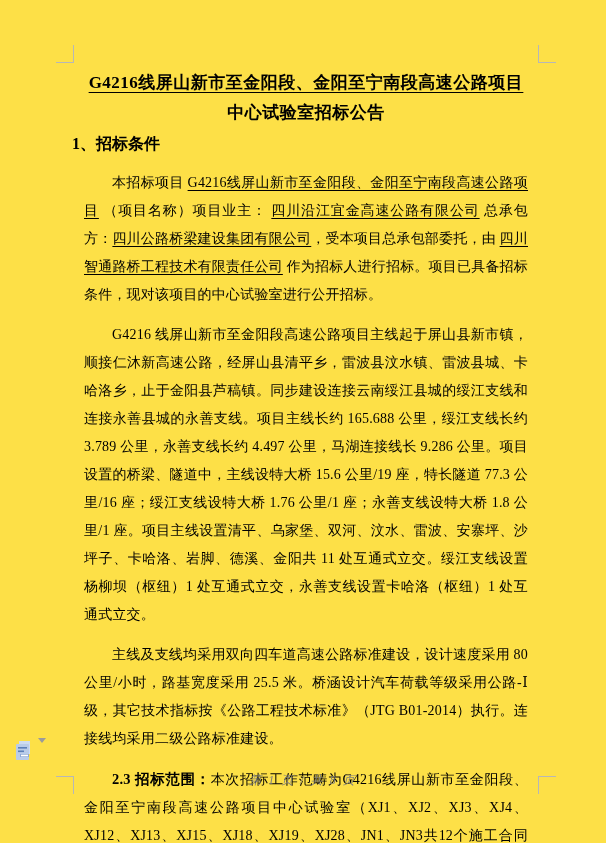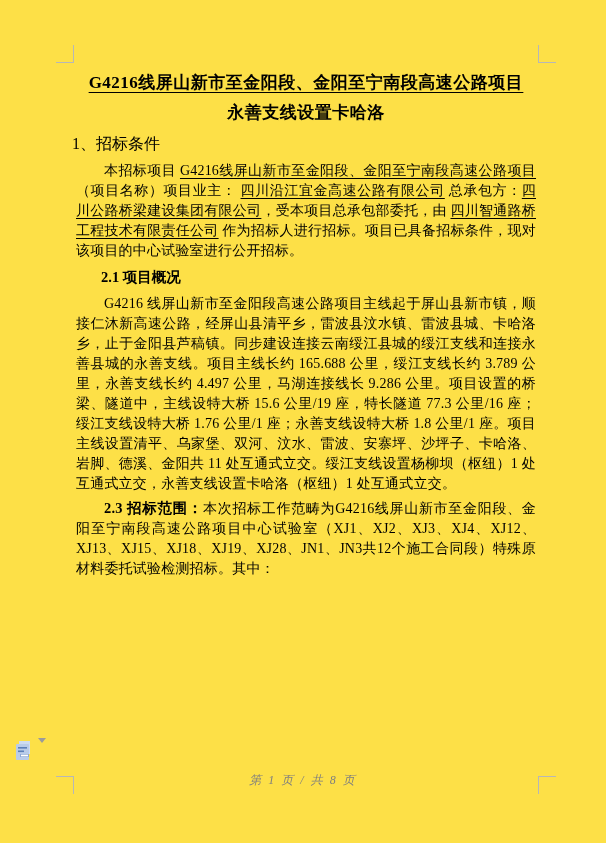--- a/index.html
+++ b/index.html
@@ -26,39 +26,39 @@
     text-align:center;
     font-weight:bold;
     font-size:17px;
     line-height:30px;
     letter-spacing:0.5px;
     margin:0;
   }
   .title.first{padding-top:6px;}
   .title .uline{text-decoration:underline;text-underline-offset:4px;}
   .h-num{
-    font-weight:normal;
+    font-weight:bold;
     font-size:16px;
     line-height:27px;
     margin:2px 0 0 0;
   }
   .h-sub{
     font-weight:bold;
     font-size:14.5px;
     line-height:25px;
     margin:0;
     text-indent:2em;
   }
   .para{
     font-size:14px;
-    line-height:20px;
+    line-height:28px;
     letter-spacing:0.2px;
     text-align:justify;
     text-indent:2em;
-    margin:4px;
+    margin:12px;
   }
   .para .u{text-decoration:underline;text-underline-offset:3px;}
   .para .b{font-weight:bold;font-size:14.5px;}
 
   .footer{
     position:absolute;
     left:0;right:0;top:772px;
     text-align:center;
     font-size:12px;
     color:#7f7f7f;
@@ -89,33 +89,33 @@
 
   <div class="cmark tl"></div>
   <div class="cmark tr"></div>
   <div class="cmark bl"></div>
   <div class="cmark br"></div>
 
   <div class="content">
 
     <p class="title first"><span class="uline">G4216线屏山新市至金阳段、金阳至宁南段高速公路项目</span></p>
 
-    <p class="title">永善支线设置卡哈洛</p>
+    <p class="title">中心试验室招标公告</p>
 
     <p class="h-num">1、招标条件</p>
 
     <p class="para"><span>本招标项目 </span><span class="u">G4216线屏山新市至金阳段、金阳至宁南段高速公路项目</span><span> （项目名称）项目业主： </span><span class="u">四川沿江宜金高速公路有限公司</span><span>  总承包方：</span><span class="u">四川公路桥梁建设集团有限公司</span><span>，受本项目总承包部委托，由 </span><span class="u">四川智通路桥工程技术有限责任公司</span><span> 作为招标人进行招标。项目已具备招标条件，现对该项目的中心试验室进行公开招标。</span></p>
 
 
-    <p class="h-sub">2.1 项目概况</p>
 
     <p class="para">G4216 线屏山新市至金阳段高速公路项目主线起于屏山县新市镇，顺接仁沐新高速公路，经屏山县清平乡，雷波县汶水镇、雷波县城、卡哈洛乡，止于金阳县芦稿镇。同步建设连接云南绥江县城的绥江支线和连接永善县城的永善支线。项目主线长约 165.688 公里，绥江支线长约 3.789 公里，永善支线长约 4.497 公里，马湖连接线长 9.286 公里。项目设置的桥梁、隧道中，主线设特大桥 15.6 公里/19 座，特长隧道 77.3 公里/16 座；绥江支线设特大桥 1.76 公里/1 座；永善支线设特大桥 1.8 公里/1 座。项目主线设置清平、乌家堡、双河、汶水、雷波、安寨坪、沙坪子、卡哈洛、岩脚、德溪、金阳共 11 处互通式立交。绥江支线设置杨柳坝（枢纽）1 处互通式立交，永善支线设置卡哈洛（枢纽）1 处互通式立交。</p>
 
 
 
+    <p class="para">主线及支线均采用双向四车道高速公路标准建设，设计速度采用 80 公里/小时，路基宽度采用 25.5 米。桥涵设计汽车荷载等级采用公路-Ⅰ级，其它技术指标按《公路工程技术标准》（JTG B01-2014）执行。连接线均采用二级公路标准建设。</p>
 
     <p class="para"><span class="b">2.3 招标范围：</span><span>本次招标工作范畴为G4216线屏山新市至金阳段、金阳至宁南段高速公路项目中心试验室（XJ1、XJ2、XJ3、XJ4、XJ12、XJ13、XJ15、XJ18、XJ19、XJ28、JN1、JN3共12个施工合同段）特殊原材料委托试验检测招标。其中：</span></p>
 
   </div>
 
   <div class="margin-tool">
     <span>
       <svg class="doc-glyph" viewBox="0 0 17 19" xmlns="http://www.w3.org/2000/svg">
         <rect x="3" y="0" width="11" height="13" fill="#cddcf1"></rect>
         <rect x="0" y="3" width="13" height="16" rx="1" fill="#b9cce9"></rect>

